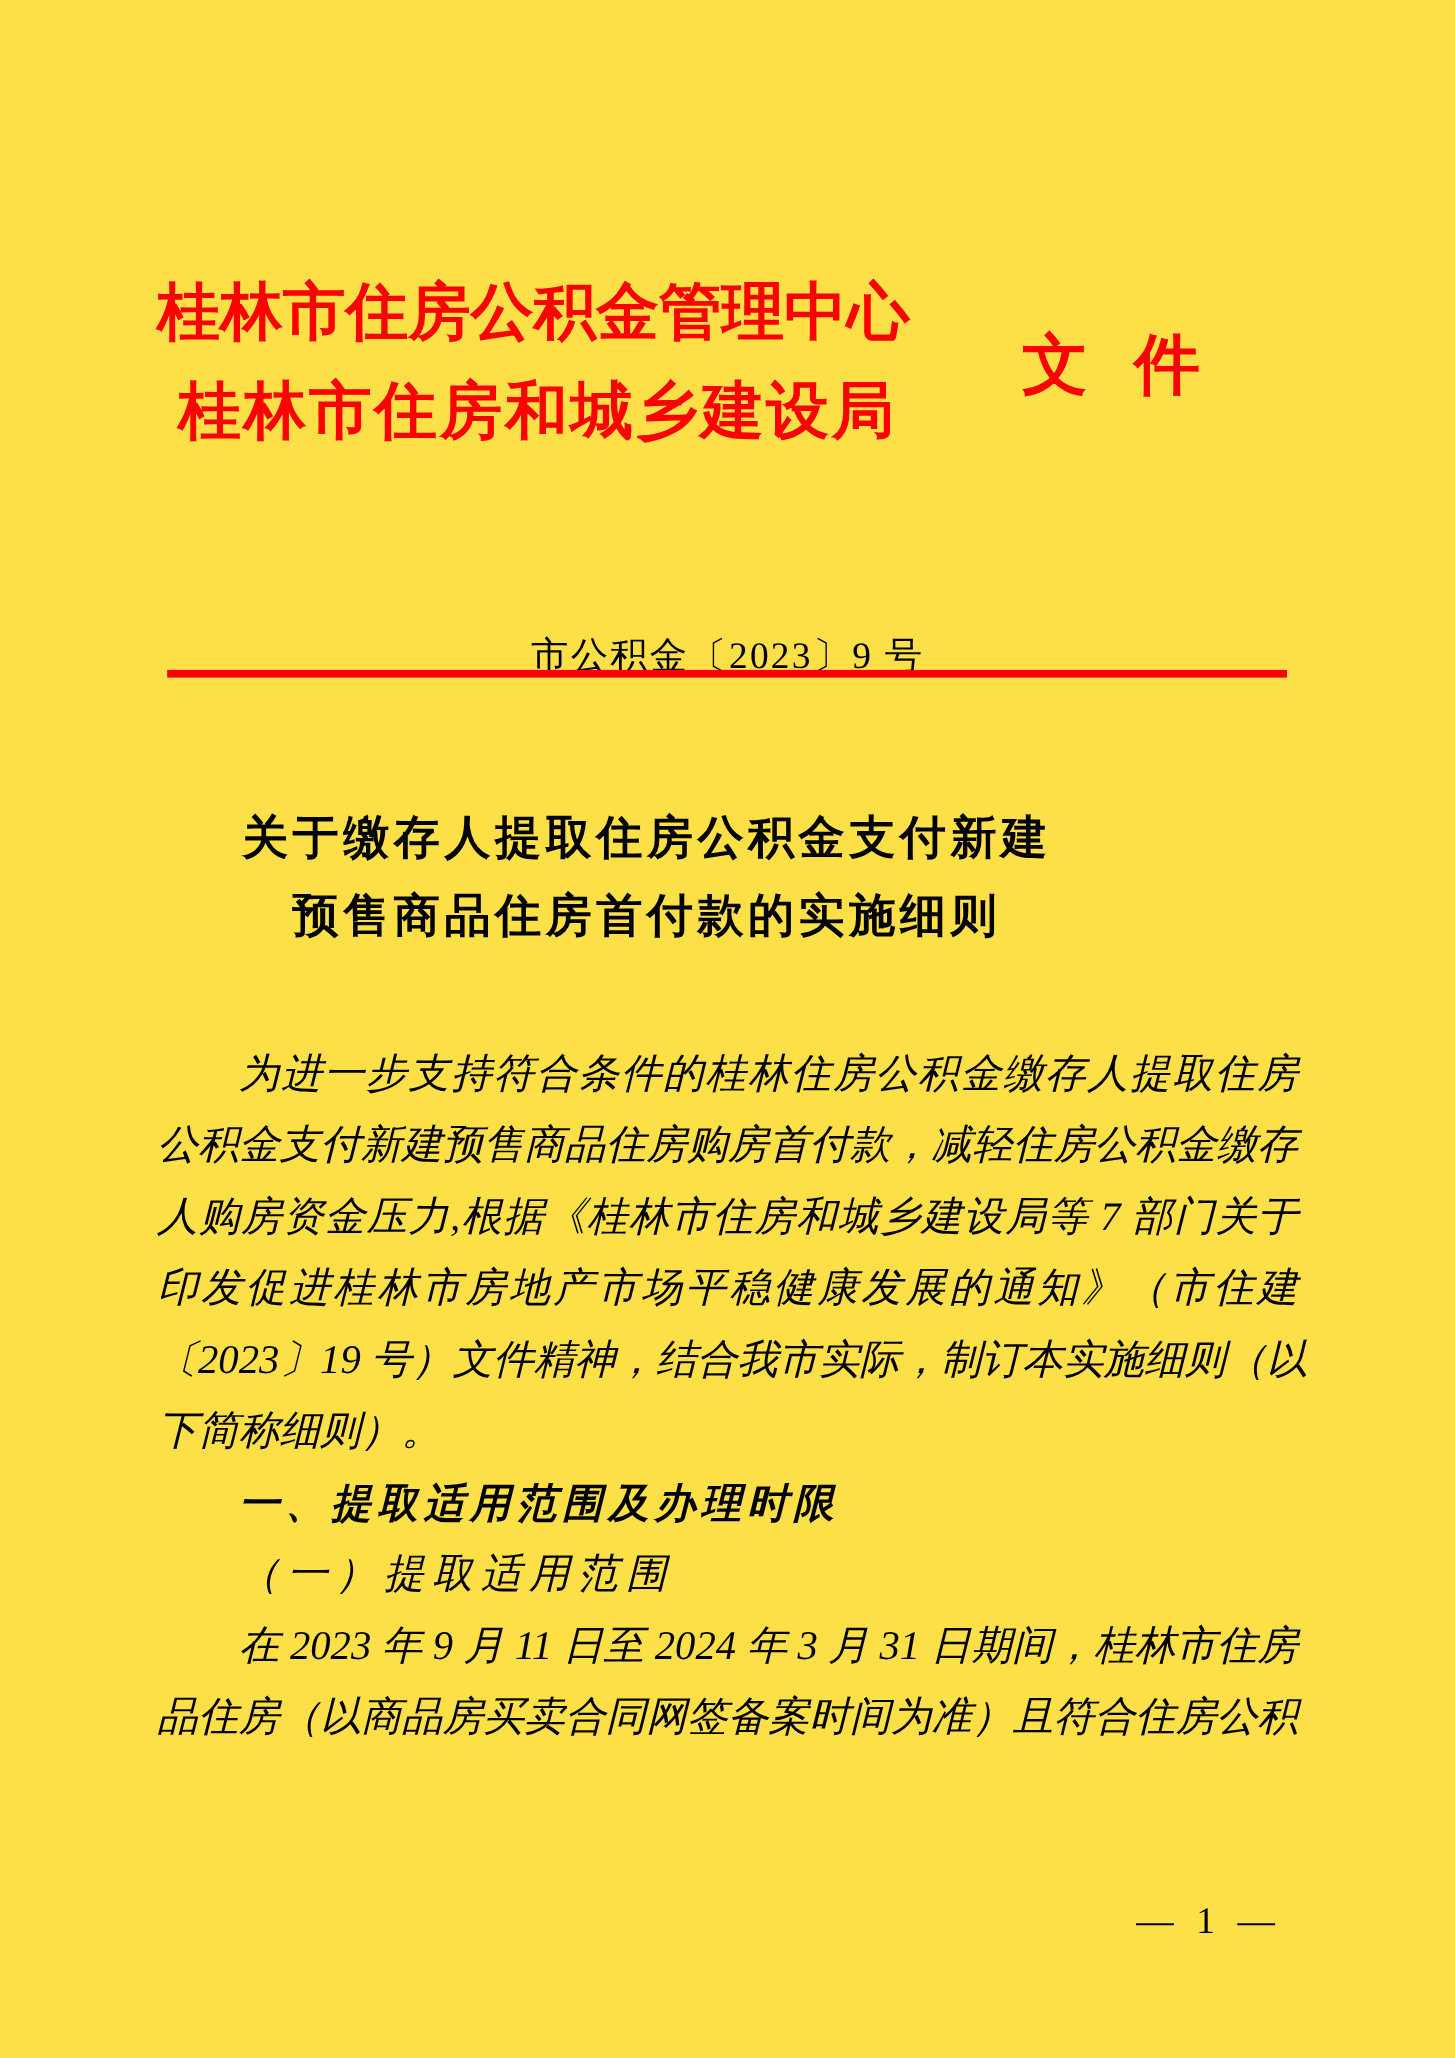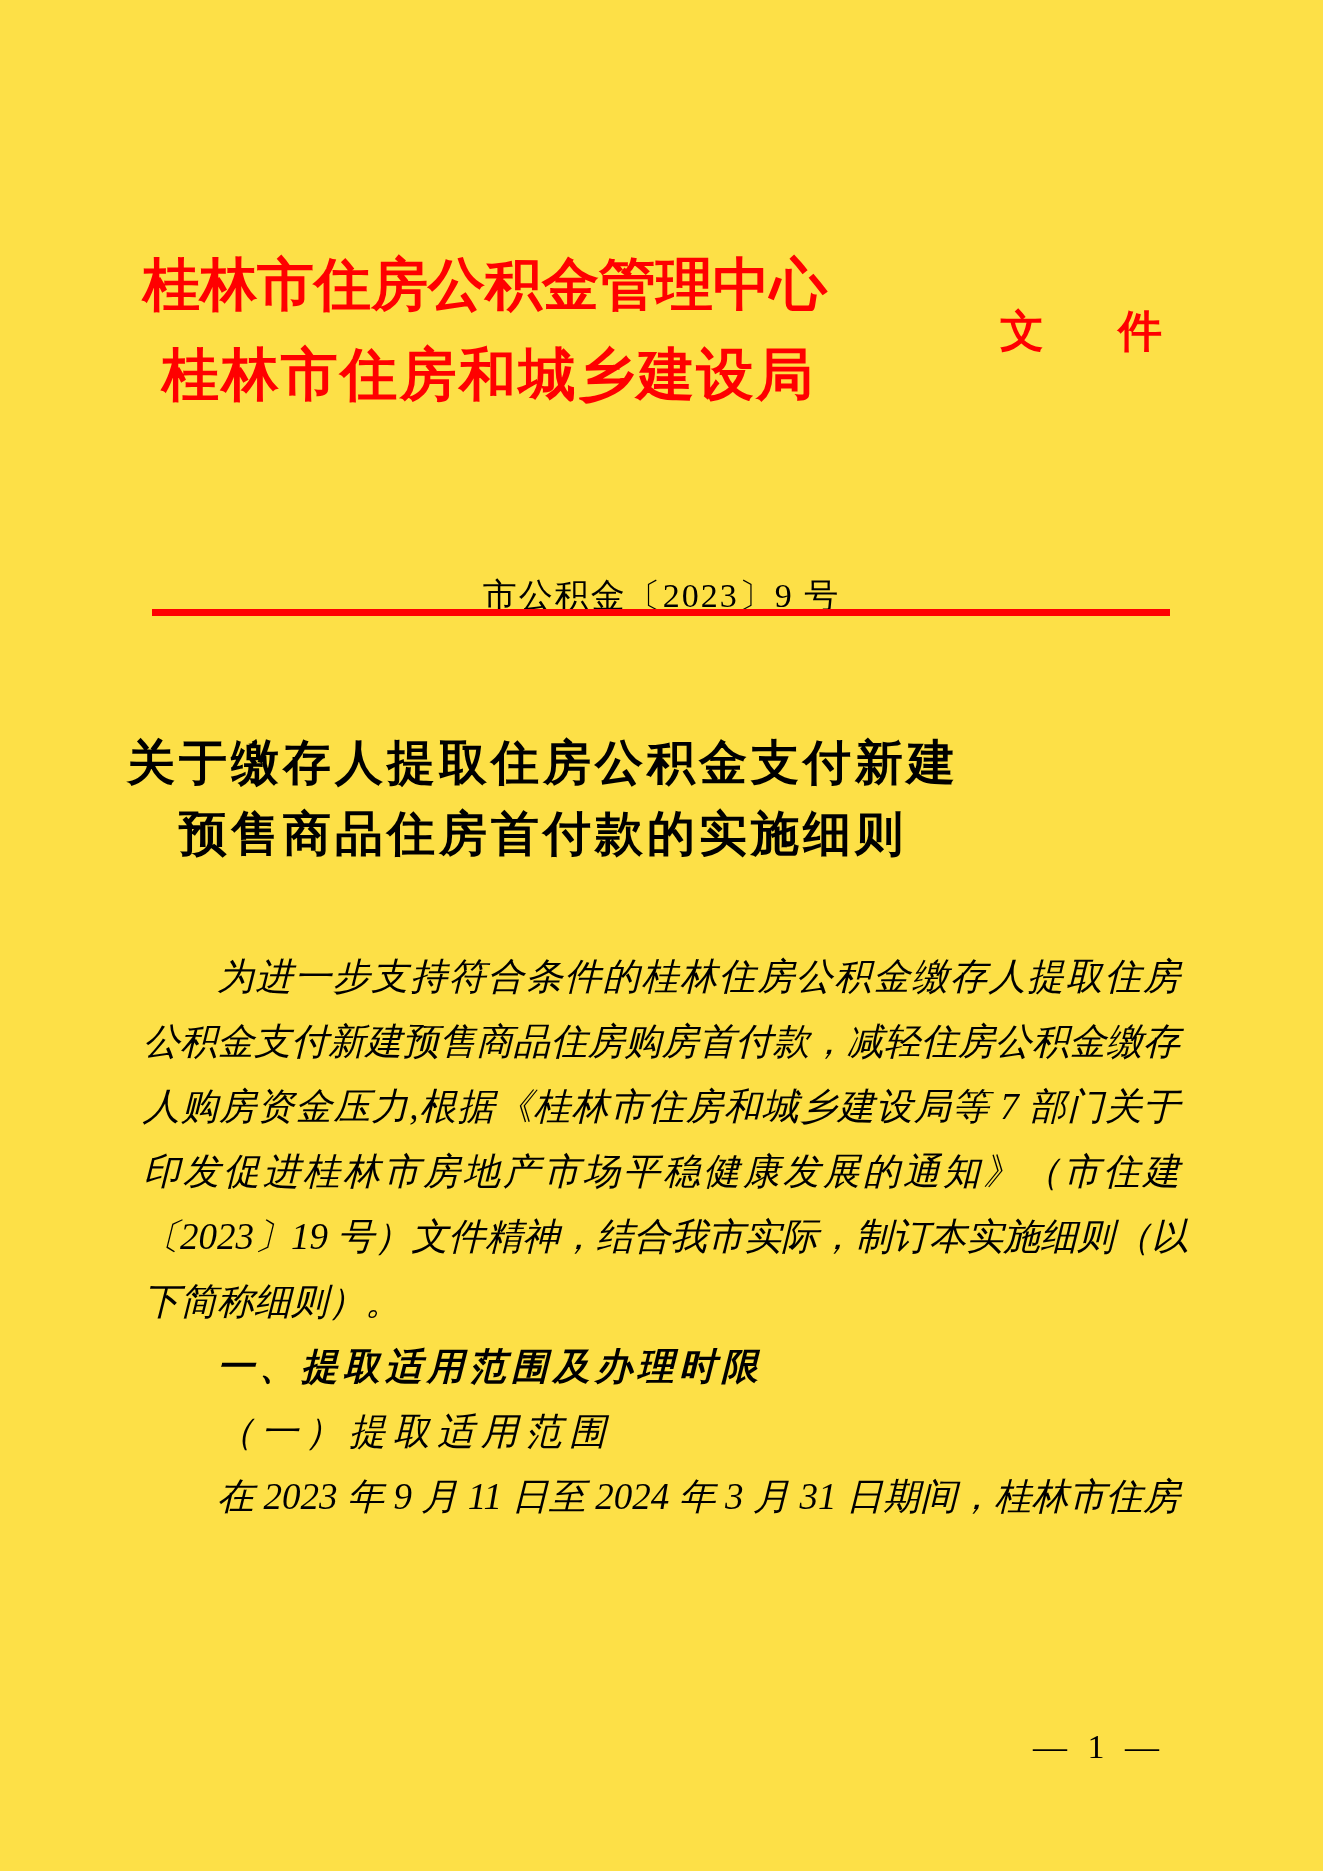--- a/index.html
+++ b/index.html
@@ -20,24 +20,24 @@
     color:#ff0000;
     font-weight:bold;
     font-size:57px;
     line-height:90px;
     text-align:justify;
     text-align-last:justify;
     white-space:nowrap;
   }
   .org-line.spread{white-space:normal;margin-left:19px;}
   .doc-type{
-    position:absolute;left:1000px;top:296px;width:162px;
+    position:absolute;left:929px;top:296px;width:162px;
     color:#ff0000;
     font-weight:bold;
-    font-size:44px;
+    font-size:60px;
     line-height:72px;
     text-align:justify;
     text-align-last:justify;
   }
   
   .doc-number{
     position:absolute;left:0;top:541px;width:1323px;
     text-align:center;
     font-size:34px;
     letter-spacing:2px;
@@ -46,23 +46,24 @@
   
   .red-rule{
     position:absolute;left:152px;top:609px;width:1018px;height:7px;
     background:#ff0000;
   }
   
   .doc-title{
     position:absolute;left:0;top:727px;width:1086px;
     text-align:center;
     font-weight:bold;
-    font-size:48px;
+    font-size:42px;
     line-height:71px;
     letter-spacing:4px;
+    padding-left:45px;
   }
   
   .body-block{
     position:absolute;left:143px;top:944px;width:1037px;
     font-size:37px;
   }
   .bline{
     height:65px;
     line-height:65px;
     text-align:justify;
@@ -114,17 +115,18 @@
     <div class="bline">公积金支付新建预售商品住房购房首付款，减轻住房公积金缴存</div>
     <div class="bline">人购房资金压力,根据《桂林市住房和城乡建设局等 7 部门关于</div>
     <div class="bline">印发促进桂林市房地产市场平稳健康发展的通知》（市住建</div>
     <div class="bline">〔2023〕19 号）文件精神，结合我市实际，制订本实施细则（以</div>
     <div class="bline left">下简称细则）。</div>
 
     <div class="bline left indent h-sans">一、提取适用范围及办理时限</div>
     <div class="bline left indent h-kai">（一）提取适用范围</div>
 
     <div class="bline indent">在 2023 年 9 月 11 日至 2024 年 3 月 31 日期间，桂林市住房</div>
+    <div class="bline">品住房（以商品房买卖合同网签备案时间为准）且符合住房公积</div>
   </div>
 
   <div class="page-number">— 1 —</div>
 
 </div>
 
 </body></html>

